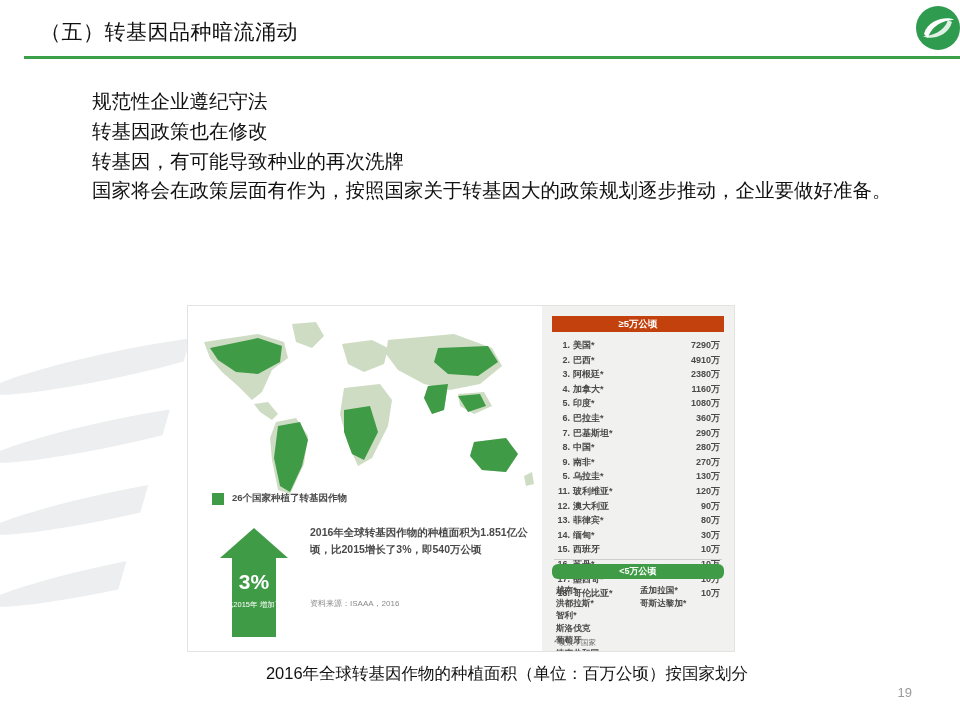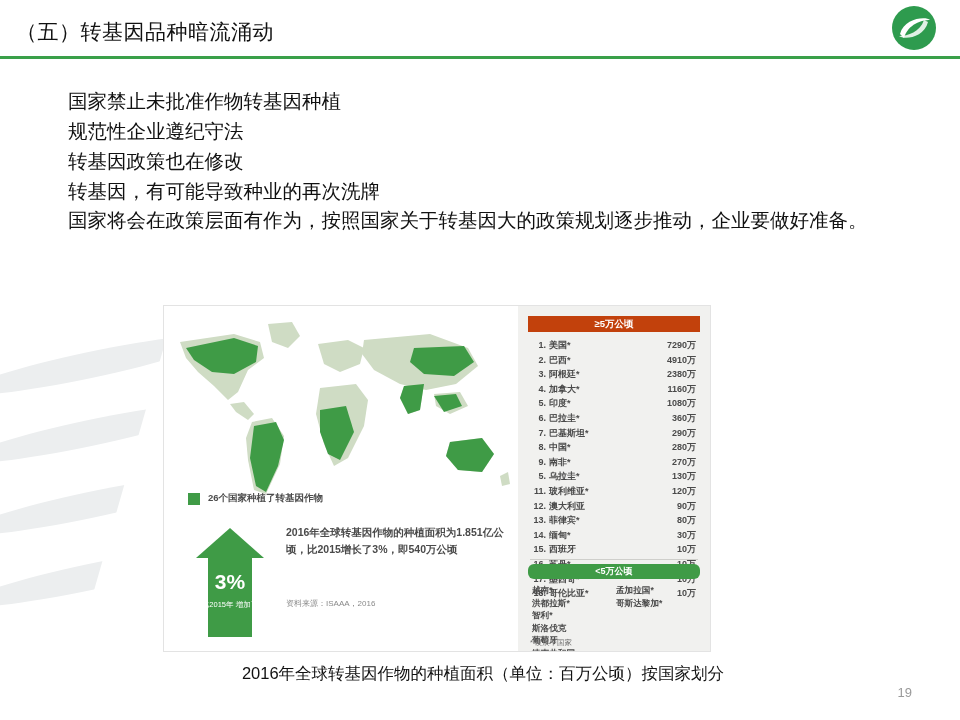--- a/index.html
+++ b/index.html
@@ -11,20 +11,21 @@
     height: 720px;
     background: #ffffff;
     font-family: "Liberation Sans", sans-serif;
     overflow: hidden;
     position: relative;
   }
   .slide {
     position: absolute;
     inset: 0;
     background: #ffffff;
+    margin-left: 24px;
   }
   
   .header-bar {
     position: absolute;
     left: 0; top: 0;
     width: 960px; height: 58px;
     background: #ffffff;
   }
   .header-underline {
     position: absolute;
@@ -260,21 +261,20 @@
     <div class="header-title">（五）转基因品种暗流涌动</div>
     <svg class="logo" viewBox="0 0 56 48">
       <circle cx="28" cy="24" r="22" fill="#2e9b4e"></circle>
       <path d="M14 30 C18 14, 40 12, 44 16 C36 16, 22 20, 18 34 Z" fill="#ffffff"></path>
       <path d="M42 18 C38 34, 18 36, 13 32 C22 32, 34 28, 38 16 Z" fill="#ffffff" opacity="0.85"></path>
     </svg>
   </div>
   <div class="header-underline"></div>
 
   <div class="body-text">
-    <div>国家禁止未批准作物转基因种植</div>
     <div>规范性企业遵纪守法</div>
     <div>转基因政策也在修改</div>
     <div>转基因，有可能导致种业的再次洗牌</div>
     <div class="wrap">国家将会在政策层面有作为，按照国家关于转基因大的政策规划逐步推动，企业要做好准备。</div>
   </div>
 
   <div class="figure">
 
     <div class="map-area">
       <svg class="map-svg" width="346" height="200" viewBox="0 0 346 200">

